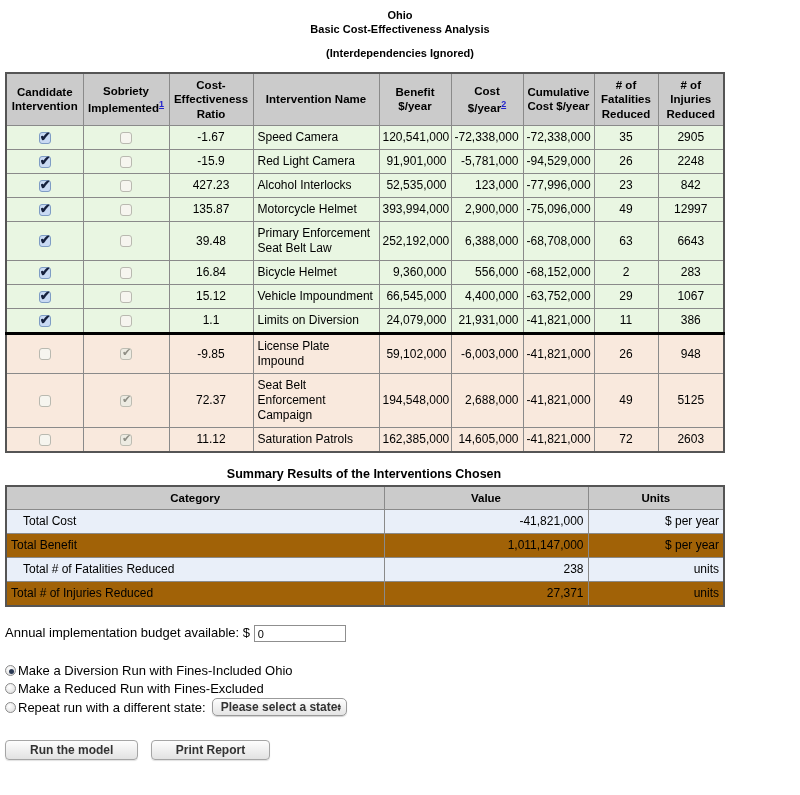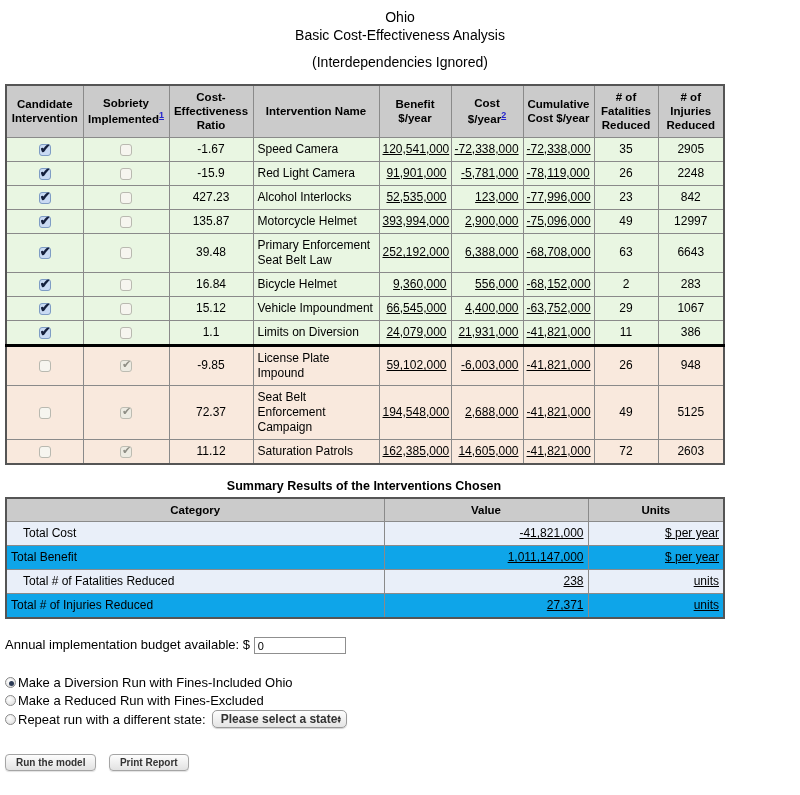--- a/index.html
+++ b/index.html
@@ -12,38 +12,38 @@
   }
   *{box-sizing:border-box;}
   html,body{margin:0;padding:0;background:#ffffff;}
   body{
     width:800px;height:795px;
     font-family:"Liberation Sans", sans-serif;
     color:#000;
     padding:8px 5px 0 5px;
     overflow:hidden;
   }
-  .title-block{text-align:center;font-weight:normal;font-size:14px;line-height:1.3;}
+  .title-block{text-align:center;font-weight:bold;font-size:11px;line-height:1.3;}
   .title-block .sub{margin-top:9px;}
   table{border-collapse:collapse;table-layout:fixed;width:718px;}
   table.main, table.summary{border:2px solid #555;}
   th,td{border:1px solid var(--border-gray);overflow:hidden;}
   th{
     background:var(--header-bg);
     font-size:11.5px;font-weight:bold;text-align:center;
     padding:4px 2px;line-height:1.25;
   }
   td{font-size:12px;padding:4px 3px;line-height:1.25;}
   td.c{text-align:center;}
-  td.r{text-align:right;padding-right:4px;text-decoration:underline;}
+  td.r{text-align:right;padding-right:4px;}
   td.l{text-align:left;padding-left:4px;}
   tr.cand td{background:var(--candidate-row-bg);}
   tr.impl td{background:var(--implemented-row-bg);}
   tr.divider td{border-top:3px solid #000;}
-  table.summary td{background:#0ea5e9;}
+  table.summary td{background:#a16207;}
   table.summary tr.alt td{background:var(--summary-alt-row-bg);padding-left:16px;}
   .main-wrap{margin-top:12px;}
   sup a, a.fn-link{color:var(--link-blue);text-decoration:underline;font-weight:bold;}
   sup{font-size:9px;}
   .summary-title{width:718px;text-align:center;font-weight:bold;font-size:12.5px;margin:14px 0 4px 0;}
   
   .cb{display:inline-block;width:12px;height:12px;border:1px solid #b9b9b0;border-radius:3px;background:#f6f5ef;position:relative;vertical-align:middle;}
   .cb.checked-blue{background:#c9daf3;border-color:#7e9cc4;}
   .cb.checked-blue::after{content:"✔";position:absolute;left:0;top:-4px;font-size:13px;font-weight:bold;color:#15203d;}
   .cb.checked-gray{background:#edebe2;border-color:#bdbcb2;}
@@ -63,21 +63,21 @@
     display:inline-flex;align-items:center;margin-left:6px;
     border:1px solid #9a9a9a;border-radius:5px;padding:1px 5px 1px 8px;
     background:linear-gradient(#fefefe,#e4e4e4);
     font-weight:bold;color:#333;font-size:12px;box-shadow:0 1px 1px rgba(0,0,0,.18);
   }
   .sel-arrows{display:inline-flex;flex-direction:column;font-size:6.5px;line-height:4.5px;color:#333;}
   .btn-row{margin-top:24px;}
   .mac-btn{
     display:inline-block;border:1px solid #a5a5a5;border-radius:4px;
     background:linear-gradient(#fdfdfd,#e2e2e2);
-    padding:2px 10px;font-weight:bold;font-size:10px;color:#333;
+    padding:2px 24px;font-weight:bold;font-size:12px;color:#333;
     font-family:"Liberation Sans",sans-serif;box-shadow:0 1px 1px rgba(0,0,0,.12);
     margin-right:8px;cursor:default;
   }
 </style>
 </head>
 <body>
 
 <div class="title-block">
   <div>Ohio</div>
   <div>Basic Cost-Effectiveness Analysis</div>
@@ -122,21 +122,21 @@
           <td class="c">35</td>
           <td class="c">2905</td>
         </tr>
         <tr class="cand">
           <td class="c"><span class="cb checked-blue"></span></td>
           <td class="c"><span class="cb"></span></td>
           <td class="c">-15.9</td>
           <td class="l">Red Light Camera</td>
           <td class="r">91,901,000</td>
           <td class="r">-5,781,000</td>
-          <td class="r">-78,119,000</td>
+          <td class="r">-94,529,000</td>
           <td class="c">26</td>
           <td class="c">2248</td>
         </tr>
         <tr class="cand">
           <td class="c"><span class="cb checked-blue"></span></td>
           <td class="c"><span class="cb"></span></td>
           <td class="c">427.23</td>
           <td class="l">Alcohol Interlocks</td>
           <td class="r">52,535,000</td>
           <td class="r">123,000</td>

